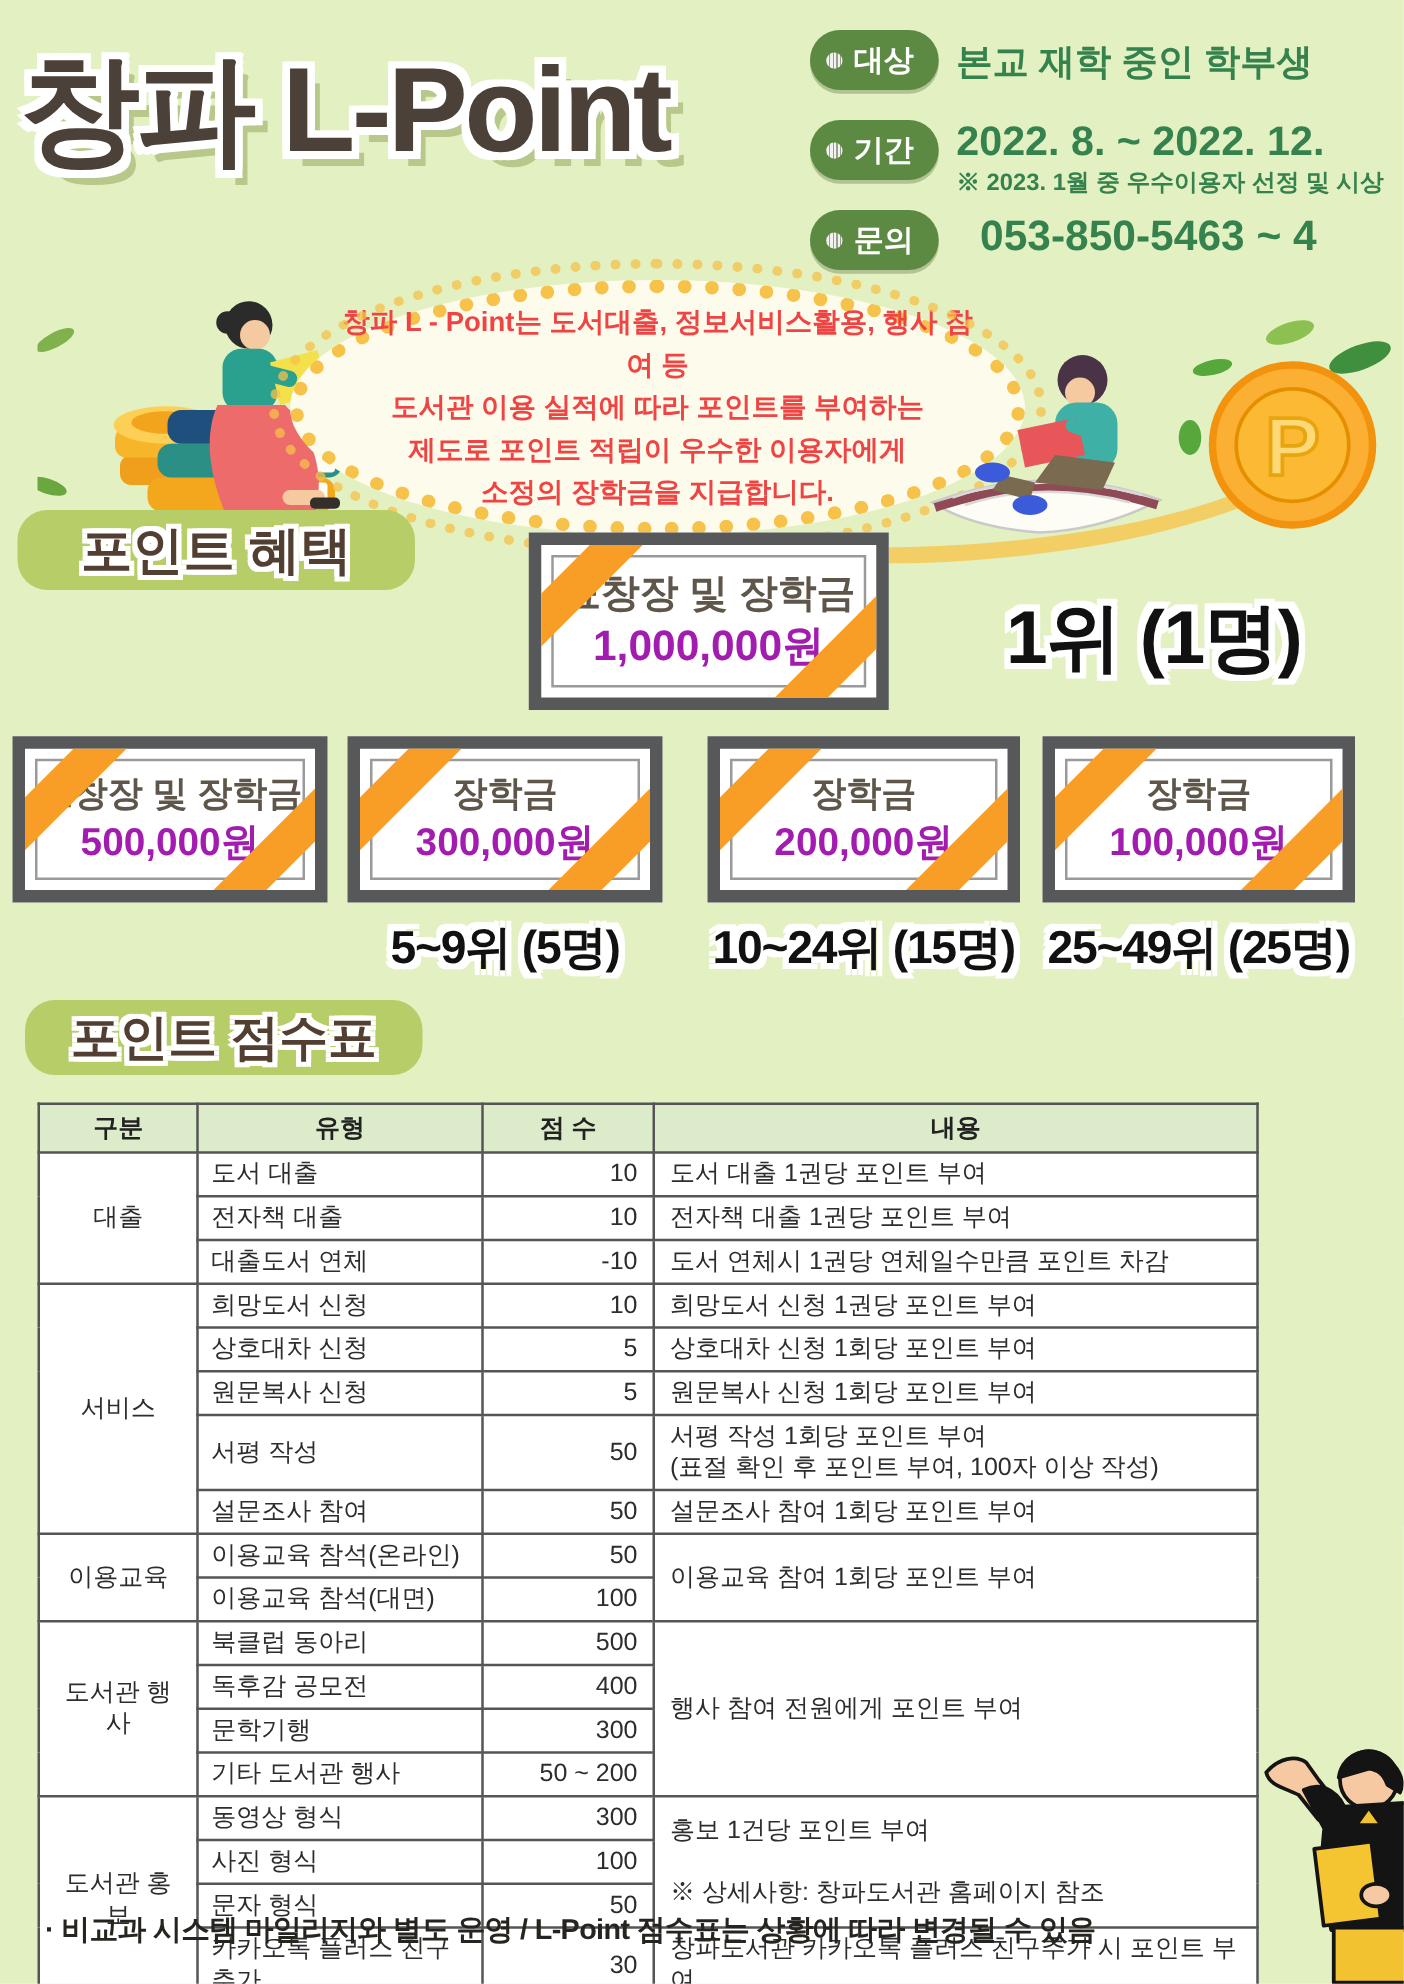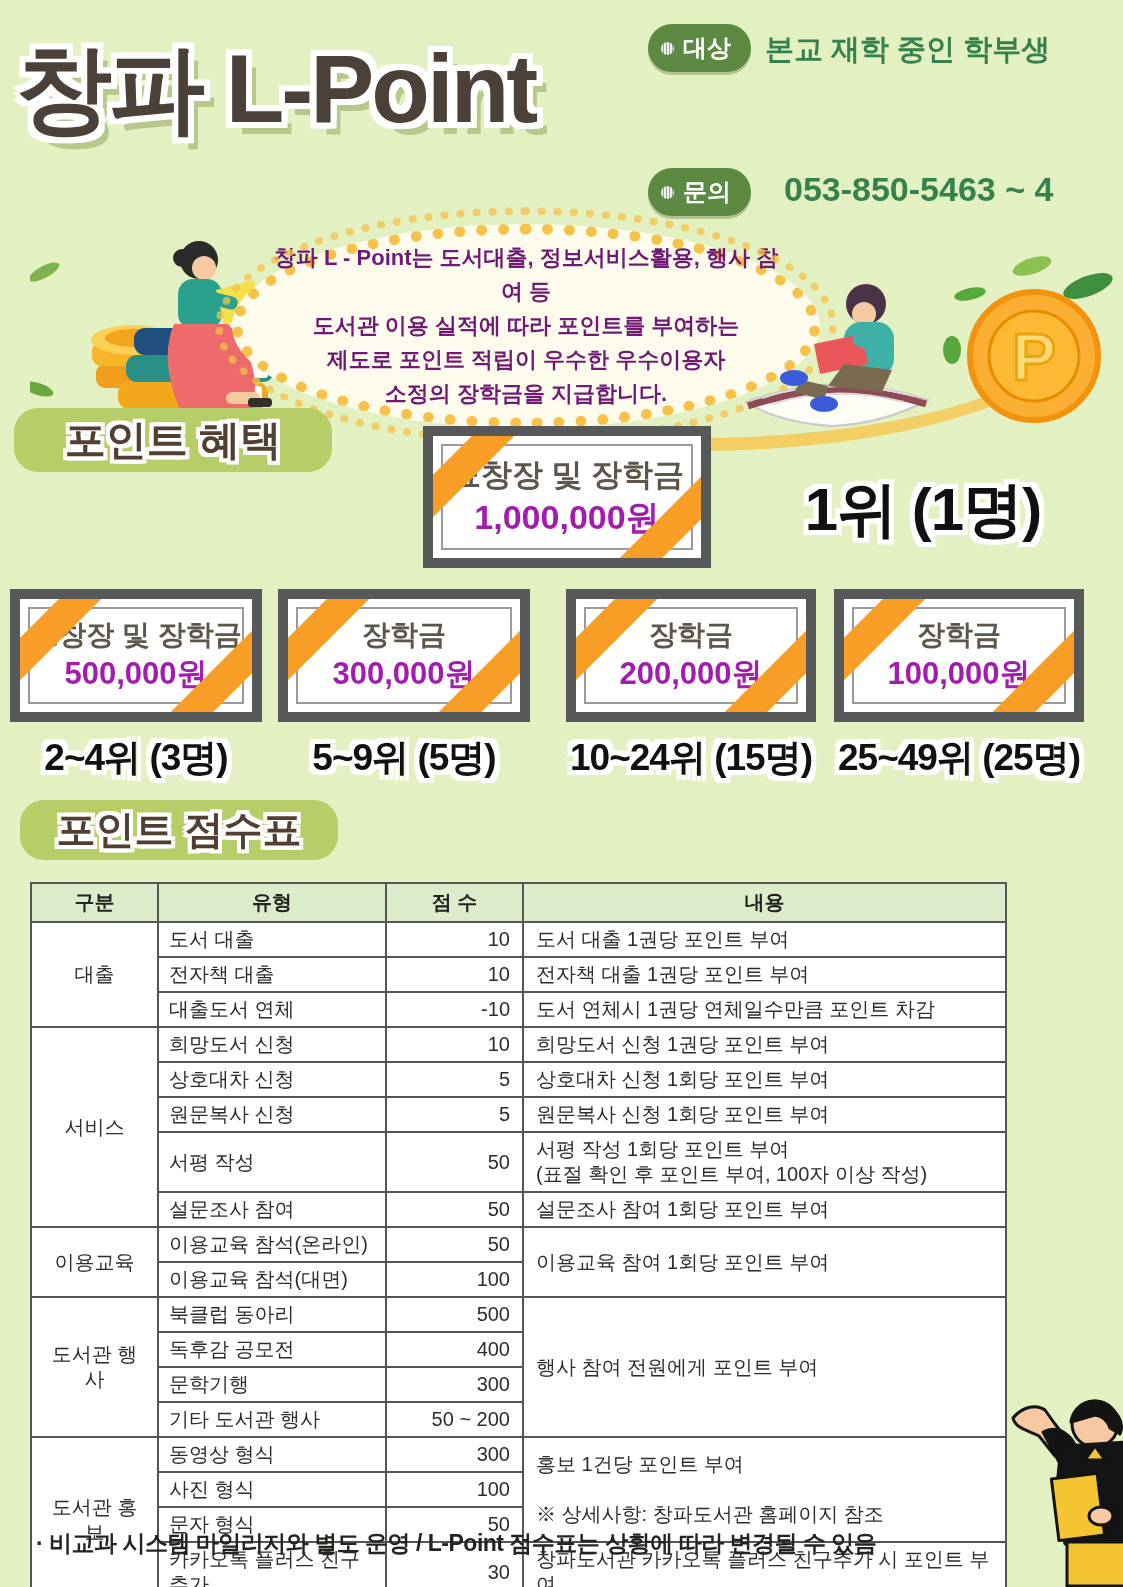--- a/index.html
+++ b/index.html
@@ -74,21 +74,21 @@
     border:11px dotted var(--c-bubble-ring-orange);
     border-radius:50%;
     display:flex;align-items:center;justify-content:center;
   }
   .bubble::before{
     content:"";position:absolute;inset:-28px;border-radius:50%;
     border:8px dotted rgba(246,194,74,.75);
   }
   .bubble-text{
     text-align:center;font-size:22px;font-weight:800;line-height:1.55;
-    color:#701a75;padding:0 28px;
+    color:#ef4444;padding:0 28px;
   }
   
   .section-pill{
     position:absolute;background:var(--c-section-pill-green);
     border-radius:24px;display:flex;align-items:center;justify-content:center;
     color:#523f32;font-weight:700;
   }
   .pill-benefit{left:14px;top:408px;width:318px;height:64px;font-size:41px;}
   .pill-score{left:20px;top:800px;width:318px;height:60px;font-size:39px;}
   
@@ -160,20 +160,30 @@
 
   <div class="info-row r1">
     <span class="badge">
       <span class="bullet"></span>
       <span>대상</span>
     </span>
     <span class="info-text">
       <span class="info-value">본교 재학 중인 학부생</span>
     </span>
   </div>
+  <div class="info-row r2">
+    <span class="badge">
+      <span class="bullet"></span>
+      <span>기간</span>
+    </span>
+    <span class="info-text">
+      <span class="info-value">2022. 8. ~ 2022. 12.</span>
+      <span class="info-note">※ 2023. 1월 중 우수이용자 선정 및 시상</span>
+    </span>
+  </div>
   <div class="info-row r3">
     <span class="badge">
       <span class="bullet"></span>
       <span>문의</span>
     </span>
     <span class="info-text">
       <span class="info-value">053-850-5463 ~ 4</span>
     </span>
   </div>
 
@@ -210,21 +220,21 @@
       <path d="M144,100 L198,100 C222,126 230,156 222,186 L150,186 C136,152 134,122 144,100 Z" fill="#ee6b6b"></path>
       <rect x="196" y="168" width="34" height="12" rx="6" fill="#f6caa0"></rect>
       <rect x="218" y="174" width="24" height="9" rx="4" fill="#332f2b"></rect>
     </g>
   </svg>
 
   <div class="bubble">
     <div class="bubble-text">
       <span>창파 L - Point는 도서대출, 정보서비스활용, 행사 참여 등</span><br>
       <span>도서관 이용 실적에 따라 포인트를 부여하는</span><br>
-      <span>제도로 포인트 적립이 우수한 우수이용자</span><br>
+      <span>제도로 포인트 적립이 우수한 이용자에게</span><br>
       <span>소정의 장학금을 지급합니다.</span>
     </div>
   </div>
 
   <svg class="illu illu-man" width="385" height="182" viewBox="0 0 385 182">
     <ellipse cx="300" cy="14" rx="20" ry="8" fill="#8cc152" transform="rotate(-18 300 14)"></ellipse>
     <ellipse cx="356" cy="34" rx="26" ry="10" fill="#3f8f3f" transform="rotate(-20 356 34)"></ellipse>
     <ellipse cx="238" cy="42" rx="16" ry="6" fill="#56a83c" transform="rotate(-12 238 42)"></ellipse>
     <ellipse cx="220" cy="98" rx="9" ry="14" fill="#56a83c"></ellipse>
 
@@ -291,21 +301,20 @@
   </div>
   <div class="prize-card card-4">
     <div class="prize-inner">
       <div class="prize-line1">장학금</div>
       <div class="prize-line2">100,000원</div>
     </div>
     <div class="rib rib-tl"></div>
     <div class="rib rib-br"></div>
   </div>
 
-  <div class="rank-label rank-1 outline-w">2~4위 (3명)</div>
   <div class="rank-label rank-2 outline-w">5~9위 (5명)</div>
   <div class="rank-label rank-3 outline-w">10~24위 (15명)</div>
   <div class="rank-label rank-4 outline-w">25~49위 (25명)</div>
 
   <div class="section-pill pill-score outline-w4">포인트 점수표</div>
 
   <table class="score-table">
     <colgroup>
       <col style="width:127px">
         <col style="width:228px">

